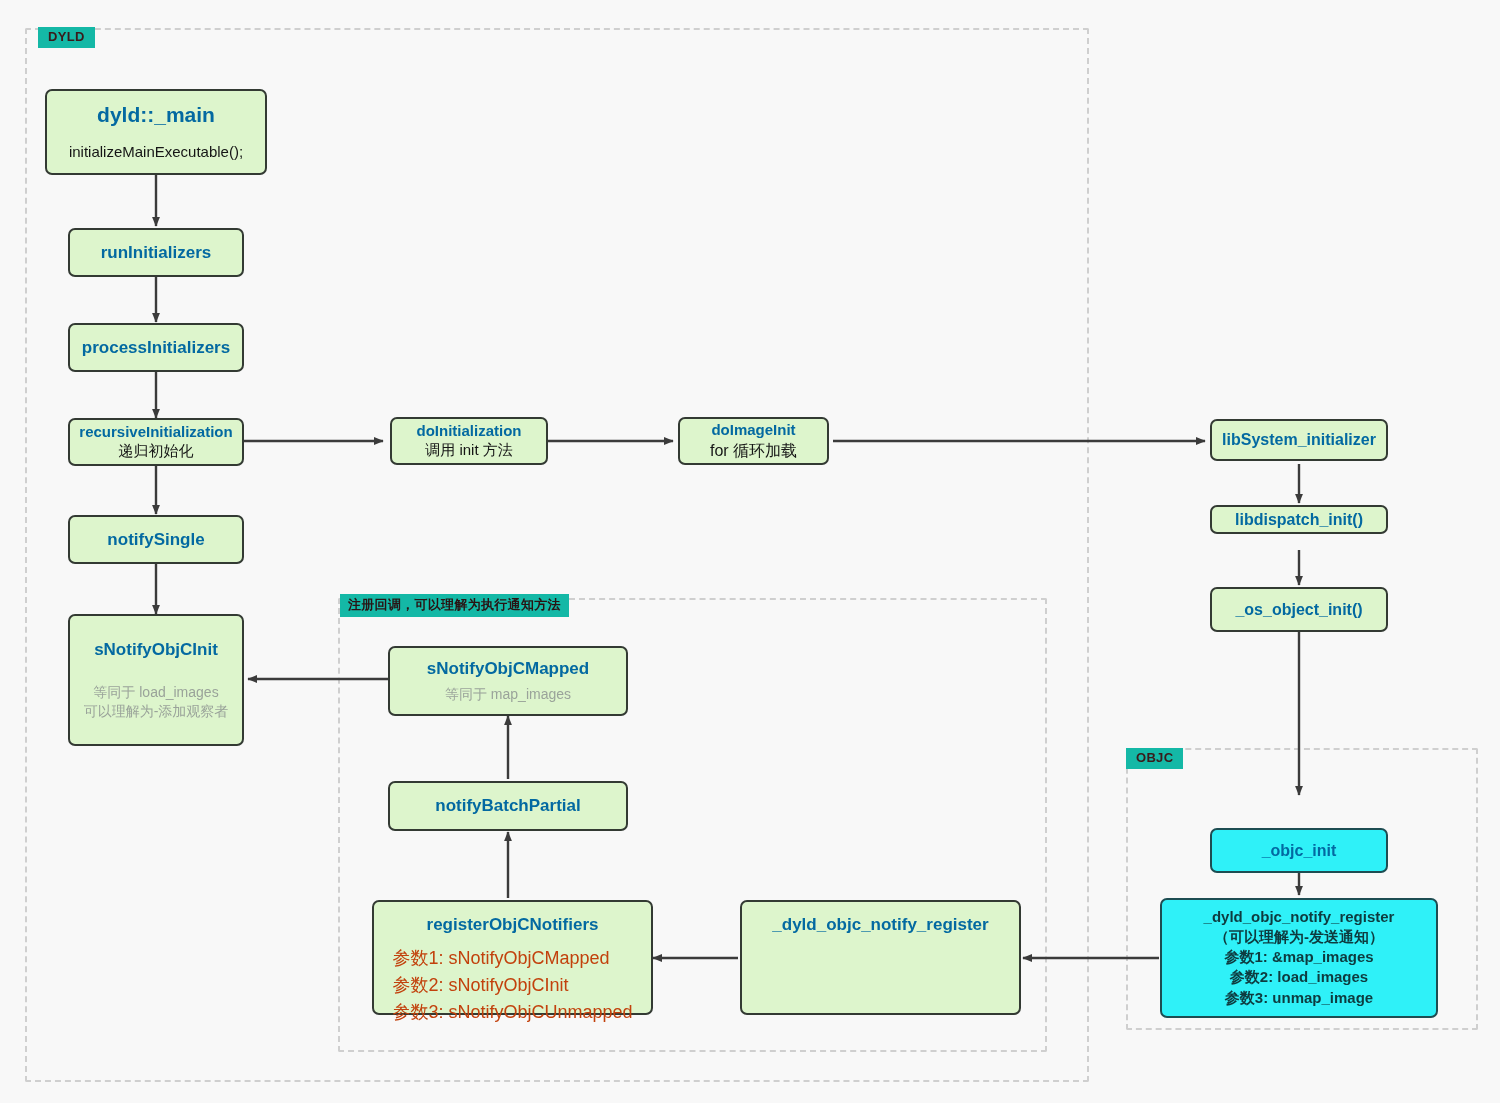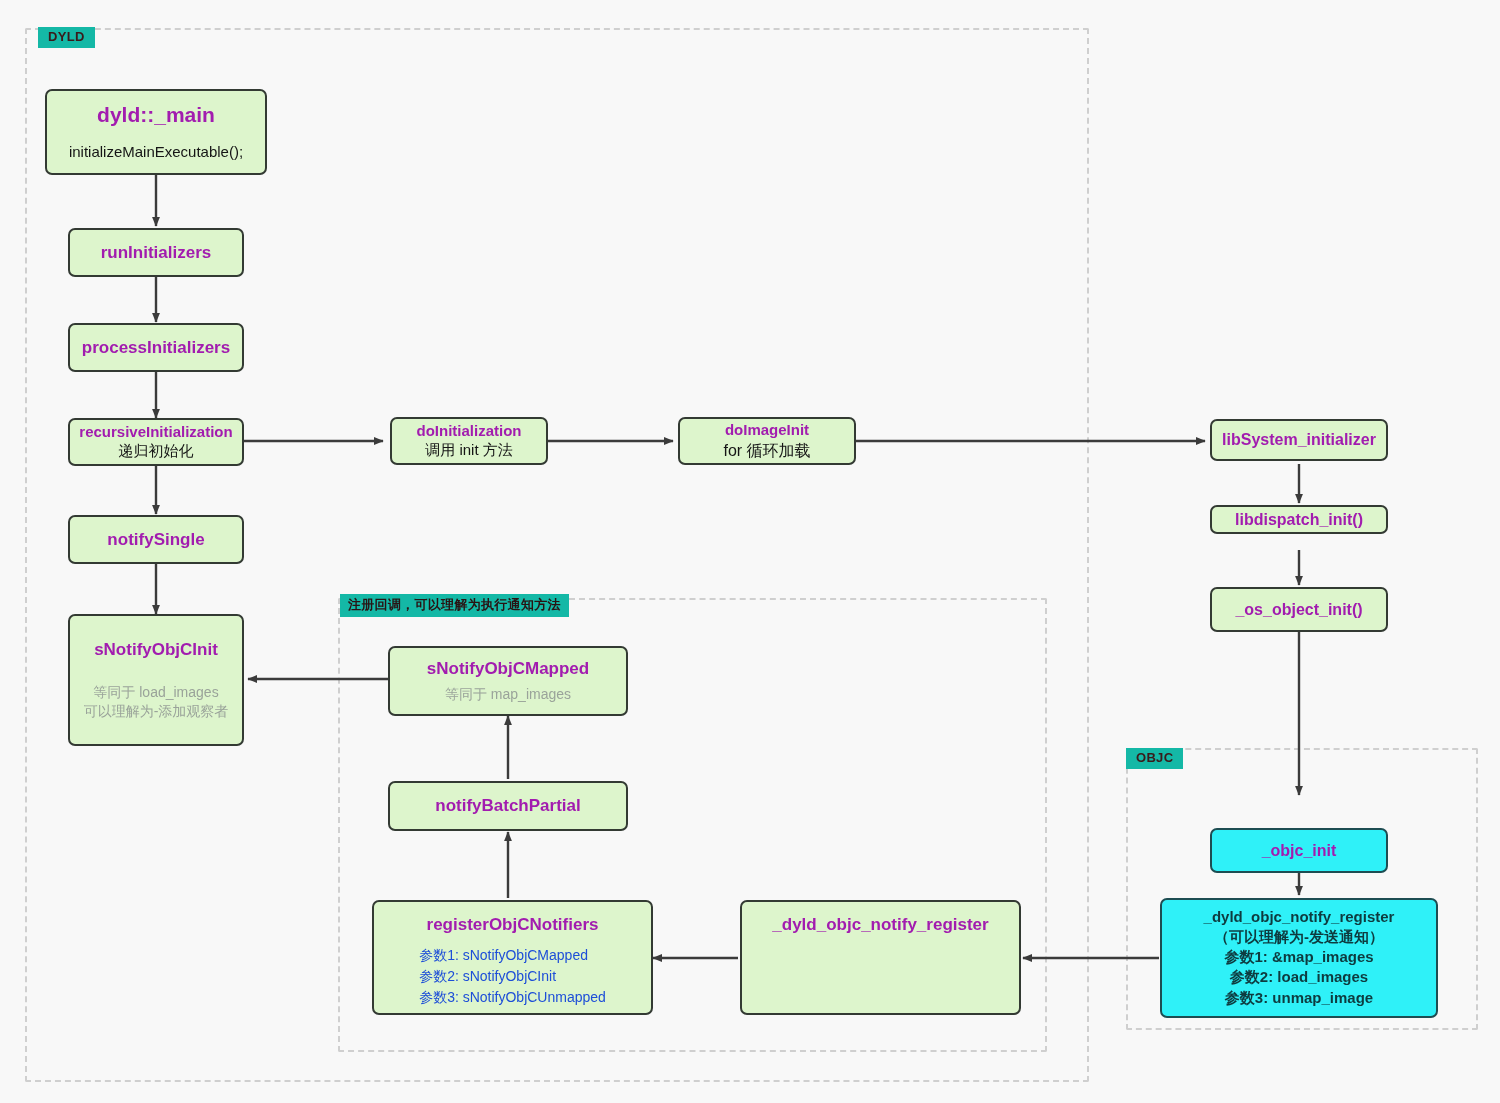--- a/index.html
+++ b/index.html
@@ -54,39 +54,39 @@
     text-align:center;
     color:#1d1d1d;
     padding:6px 8px;
   }
   .node.cyan{background:#2ff1f8;border-color:#1d4d52;}
   .node .ttl{
     font-size:17px;
     font-weight:700;
     line-height:1.25;
     white-space:nowrap;
-    color:#a21caf;
+    color:#0369a1;
   }
   .node .ttl.big{font-size:21px;}
   .node .ttl.reg{font-weight:600;}
   .node .sub{
     font-size:15px;
     line-height:1.35;
     color:#151515;
     font-weight:400;
     white-space:nowrap;
   }
   .node .sub.muted{color:#9aa39a;font-size:14px;}
   .node .sub.cy{color:#0e3b3f;font-weight:700;font-size:15px;}
   .node .gapline{height:14px;}
   .node .params{
     margin-top:10px;
-    font-size:14px;
+    font-size:18px;
     line-height:1.5;
-    color:#1d4ed8;
+    color:#c2410c;
     text-align:left;
     white-space:nowrap;
   }
   .node .cyparams{
     font-size:15px;
     line-height:1.35;
     color:#0e3b3f;
     font-weight:700;
     white-space:nowrap;
   }
@@ -170,21 +170,21 @@
     <div class="gapline" style="height:22px;"></div>
     <div class="sub muted">等同于 load_images</div>
     <div class="sub muted">可以理解为-添加观察者</div>
   </div>
 
   <div class="node" style="left:390px;top:417px;width:158px;height:48px;">
     <div class="ttl reg" style="font-size:15px;">doInitialization</div>
     <div class="sub" style="font-size:15px;">调用 init 方法</div>
   </div>
 
-  <div class="node" style="left:678px;top:417px;width:178px;height:48px;">
+  <div class="node" style="left:678px;top:417px;width:151px;height:48px;">
     <div class="ttl reg" style="font-size:15px;">doImageInit</div>
     <div class="sub" style="font-size:16px;">for 循环加载</div>
   </div>
 
   <div class="node" style="left:1210px;top:419px;width:178px;height:42px;">
     <div class="ttl reg" style="font-size:16px;">libSystem_initializer</div>
   </div>
 
   <div class="node" style="left:1210px;top:505px;width:178px;height:29px;">
     <div class="ttl reg" style="font-size:16px;">libdispatch_init()</div>

